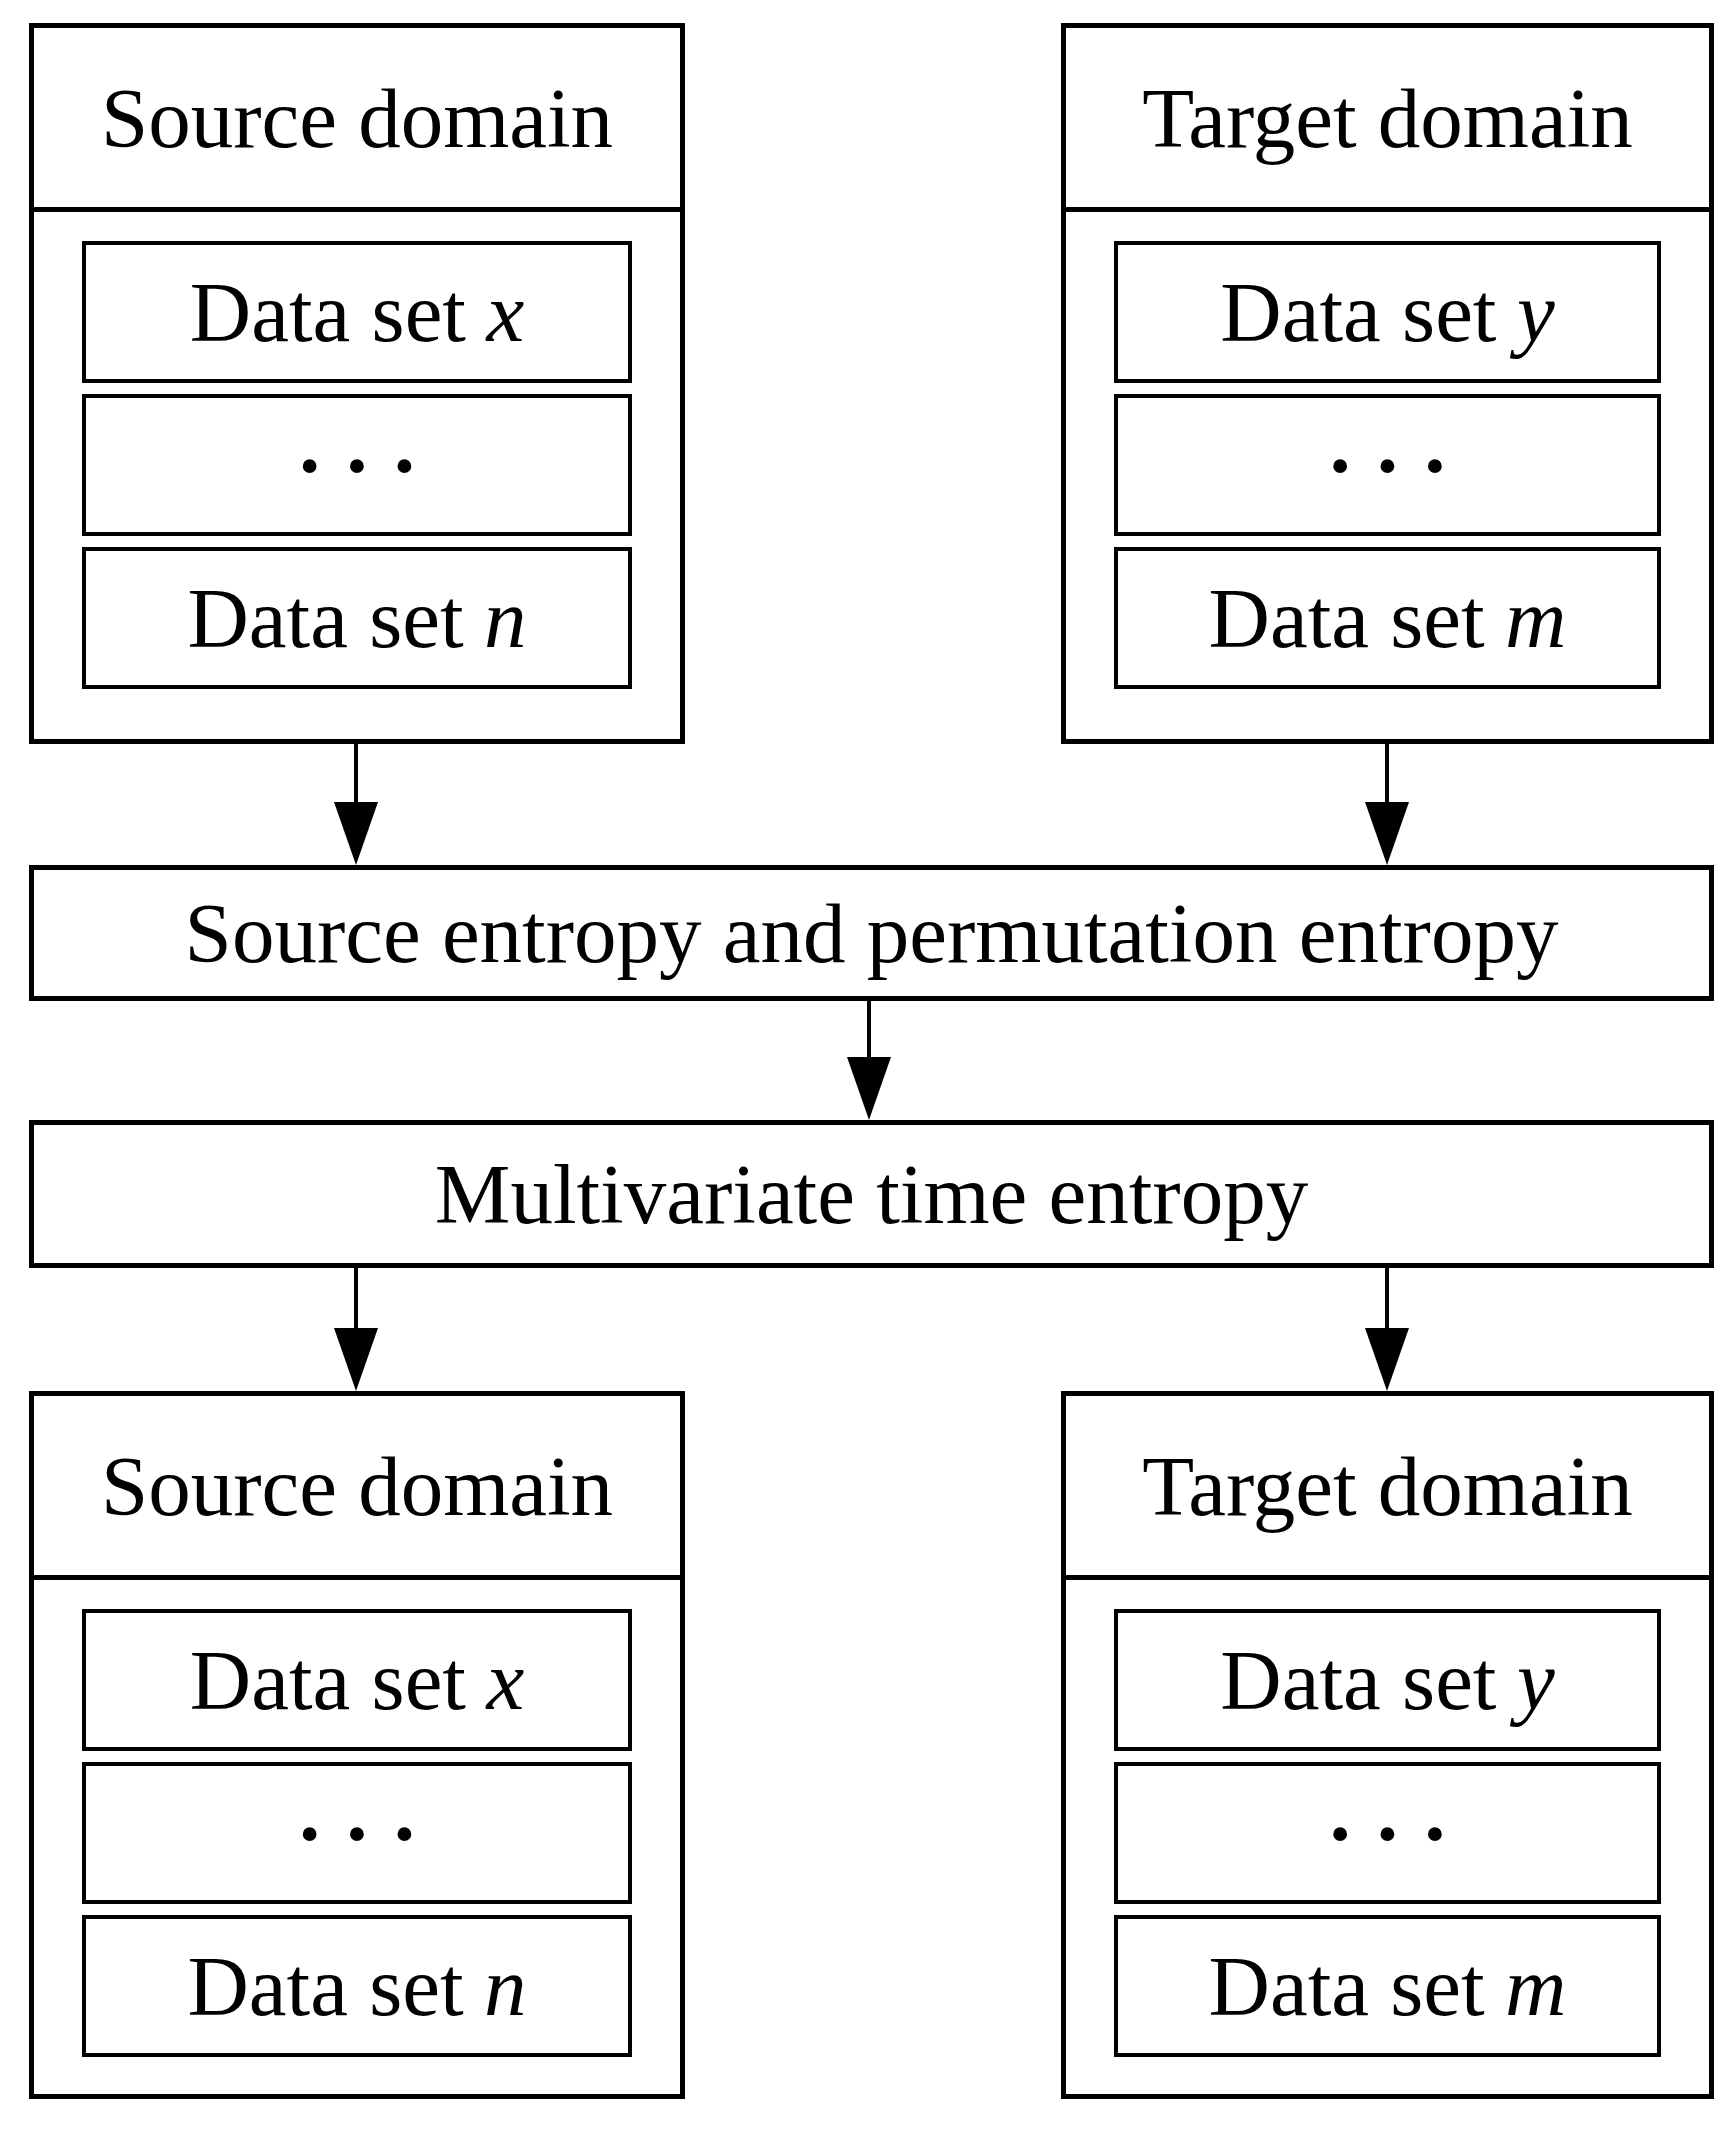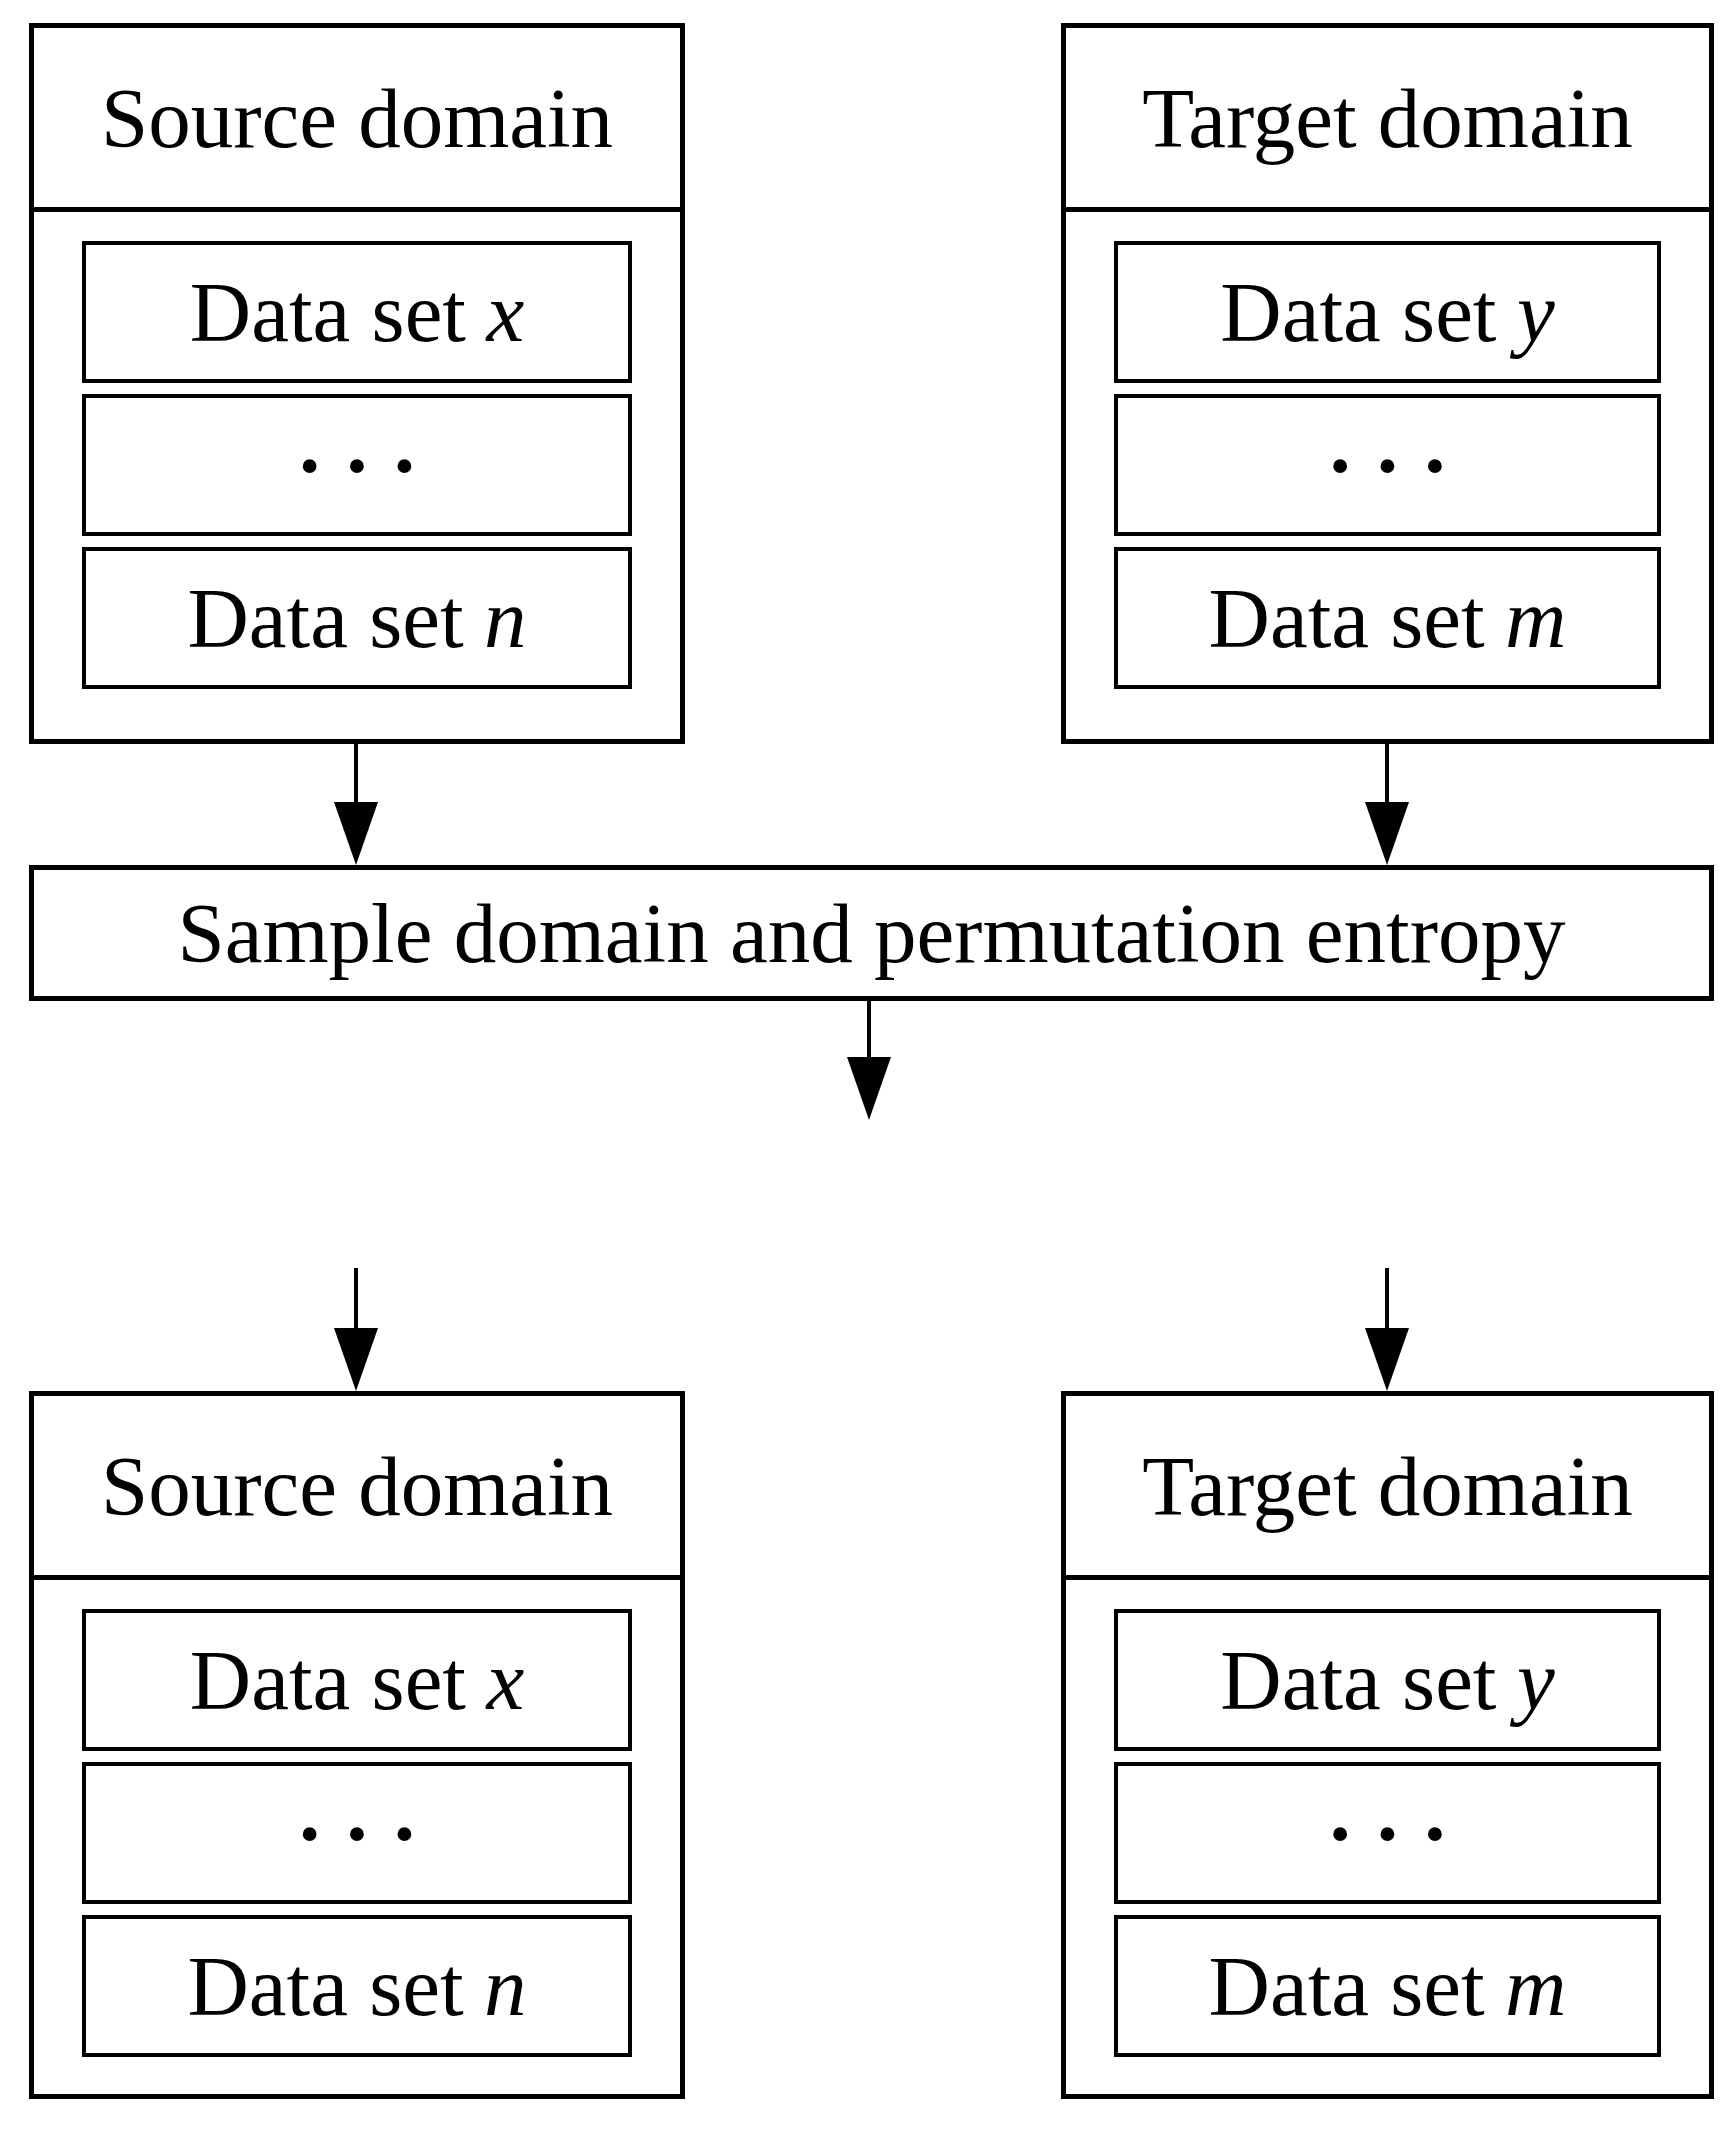--- a/index.html
+++ b/index.html
@@ -154,27 +154,28 @@
 
   <div class="arrow" id="arrow-source-entropy">
     <div class="arrow-shaft"></div>
     <div class="arrow-head"></div>
   </div>
   <div class="arrow" id="arrow-target-entropy">
     <div class="arrow-shaft"></div>
     <div class="arrow-head"></div>
   </div>
 
-  <div class="process-box" id="entropy-box">Sample domain and permutation entropy</div>
+  <div class="process-box" id="entropy-box">Source entropy and permutation entropy</div>
 
   <div class="arrow" id="arrow-entropy-multi">
     <div class="arrow-shaft"></div>
     <div class="arrow-head"></div>
   </div>
 
+  <div class="process-box" id="multivariate-box">Multivariate time entropy</div>
 
   <div class="arrow" id="arrow-multi-source">
     <div class="arrow-shaft"></div>
     <div class="arrow-head"></div>
   </div>
   <div class="arrow" id="arrow-multi-target">
     <div class="arrow-shaft"></div>
     <div class="arrow-head"></div>
   </div>
 

